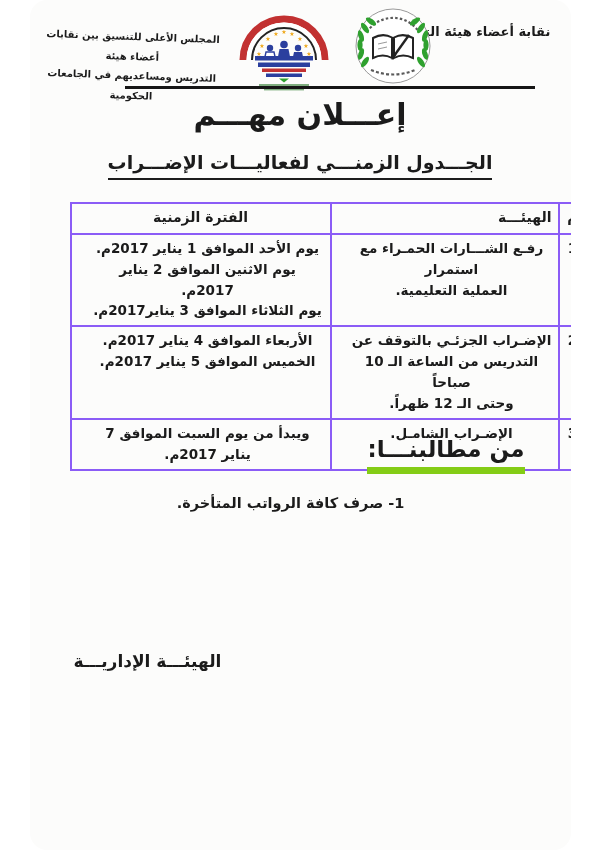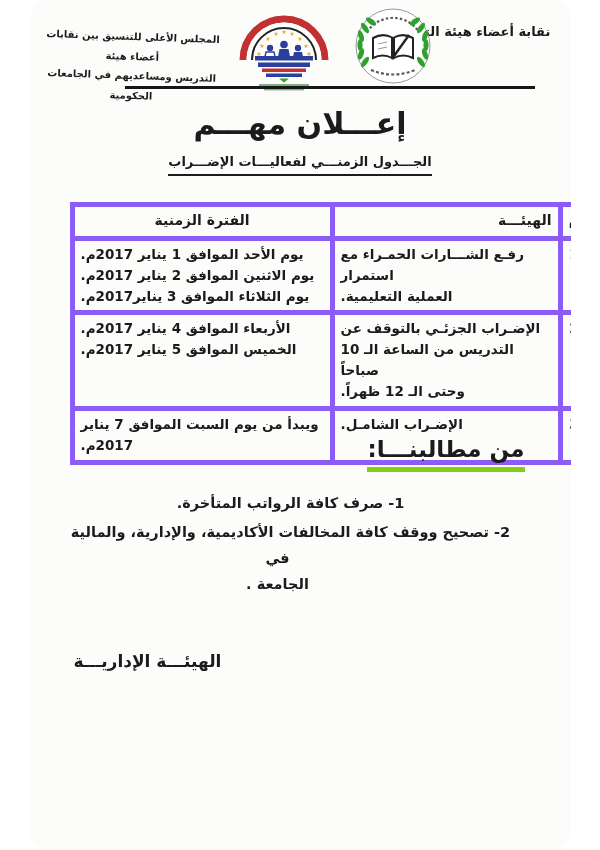--- a/index.html
+++ b/index.html
@@ -32,53 +32,53 @@
   .logo-council svg, .logo-synd svg { width: 100%; height: 100%; display: block; }
 
   .hdr-rule {
     position: absolute; top: 86px; left: 95px; width: 410px; height: 3px;
     background: #161616;
   }
 
   
   .title {
     position: absolute; top: 97px; left: 0; right: 0;
-    text-align: center; font-size: 30px; font-weight: 800; letter-spacing: 0; margin-top: 9px;
+    text-align: center; font-size: 30px; font-weight: 800; letter-spacing: 0;
   }
   .subtitle-row {
     position: absolute; top: 151px; left: 0; right: 0; text-align: center;
   }
   .subtitle {
-    display: inline-block; font-size: 13px; font-weight: 800;
+    display: inline-block; font-size: 19px; font-weight: 800;
     border-bottom: 2.5px solid #1c1c1c; padding-bottom: 5px;
   }
 
   
   .schedule {
     position: absolute; top: 202px; left: 40px; width: 516px;
     border-collapse: collapse; direction: rtl;
     font-size: 13.5px; font-weight: 700; table-layout: fixed;
   }
   .schedule th, .schedule td {
-    border: 5px solid #8b5cf6; padding: 3px 6px 4px 6px;
+    border: 2px solid #8b5cf6; padding: 3px 6px 4px 6px;
     vertical-align: top; line-height: 1.55;
   }
   .schedule th { text-align: right; font-size: 14px; }
   .col-num { width: 28px; }
   .col-activity { width: 228px; }
   .col-period { width: 260px; }
   .schedule th.c-num, .schedule td.c-num { text-align: center; }
   .schedule th.c-period { text-align: center; }
-  .schedule td.c-activity, .schedule td.c-period { text-align: left; white-space: pre-line; }
+  .schedule td.c-activity, .schedule td.c-period { text-align: center; white-space: pre-line; padding-left: 20px; }
 
   
   .demands-heading-row { position: absolute; top: 436px; right: 46px; }
   .demands-heading {
     display: inline-block; font-size: 23px; font-weight: 800;
-    border-bottom: 5px solid #84cc16; padding-bottom: 5px;
+    border-bottom: 7px solid #84cc16; padding-bottom: 5px;
   }
   .demands-list {
     position: absolute; top: 490px; right: 46px; width: 468px;
     direction: rtl; font-size: 14.5px; font-weight: 700; line-height: 1.8;
   }
   .demand-item {
     padding-right: 26px; text-indent: -26px; white-space: pre-line;
     margin-bottom: 3px; text-align: center;
   }
 
@@ -220,19 +220,17 @@
         <td class="c-period">ويبدأ من يوم السبت الموافق 7 يناير 2017م.</td>
       </tr>
     </tbody>
   </table>
 
   <div class="demands-heading-row">
     <span class="demands-heading" dir="rtl">من مطالبنـــا:</span>
   </div>
   <div class="demands-list">
     <div class="demand-item">1- صرف كافة الرواتب المتأخرة.</div>
-    <div class="demand-item">2- تصحيح ووقف كافة المخالفات الأكاديمية، والإدارية، والمالية في
-الجامعة .</div>
   </div>
 
   <div class="signature">الهيئـــة الإداريـــة</div>
 
 </div>
 
 </body></html>

